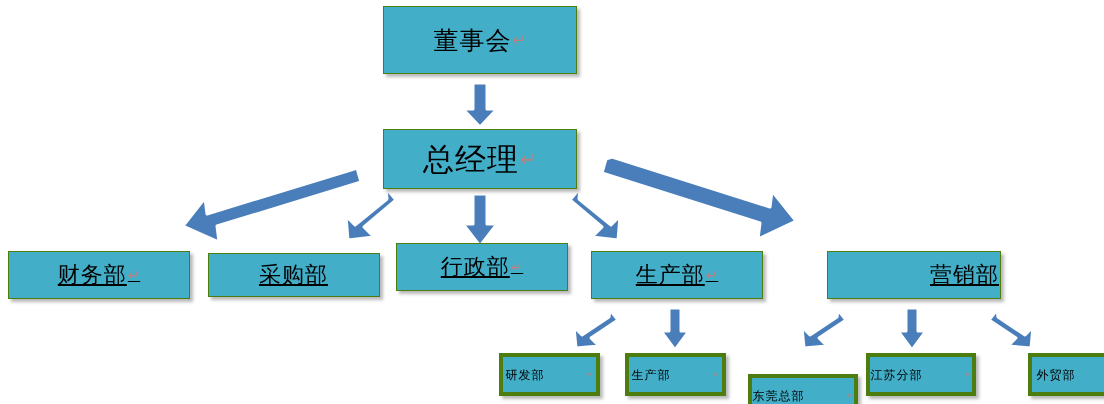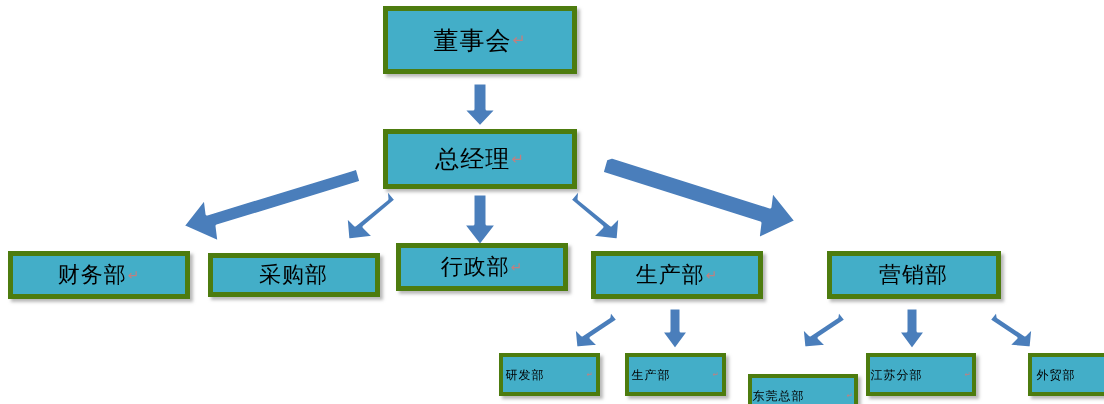--- a/index.html
+++ b/index.html
@@ -15,43 +15,43 @@
     width: 1104px;
     height: 404px;
     background: #ffffff;
     overflow: hidden;
   }
   
   .org-box {
     position: absolute;
     box-sizing: border-box;
     background: #43aec8;
-    border: 5px solid #4d7c0f;
+    border: 1px solid #4d7c0f;
     box-shadow: 3px 3px 3px rgba(130,130,130,0.55);
     display: flex;
     align-items: center;
     justify-content: center;
     color: #000000;
     white-space: nowrap;
     letter-spacing: 1px;
   }
   .org-box .box-label {
     display: inline-block;
     line-height: 1;
   }
   .pilcrow {
     color: #c08080;
     font-size: 0.62em;
     margin-left: 1px;
     vertical-align: 12%;
     font-family: "DejaVu Sans", "Liberation Sans", sans-serif;
   }
   .level-1 { font-size: 25px; }
-  .level-2 { font-size: 24px; }
-  .level-3 { font-size: 22px; }
+  .level-2 { font-size: 31px; }
+  .level-3 { font-size: 22px; text-decoration: underline; }
   .level-4 { font-size: 12px; border-width: 4px; gap: 41px; }
 
   
   .arrow {
     position: absolute;
     transform-origin: 50% 50%;
   }
   .arrow svg { display: block; overflow: visible; }
 </style>
 </head>
@@ -148,21 +148,21 @@
   <div class="org-box level-3" style="left:396px; top:243px; width:172px; height:48px;">
     <span class="box-label">行政部</span>
       <span class="pilcrow">↵</span>
   </div>
 
   <div class="org-box level-3" style="left:591px; top:251px; width:172px; height:48px;">
     <span class="box-label">生产部</span>
       <span class="pilcrow">↵</span>
   </div>
 
-  <div class="org-box level-3" style="left:827px; top:251px; width:174px; height:48px;">
+  <div class="org-box level-3" style="left:827px; top:251px; width:174px; height:48px;justify-content:flex-end;">
     <span class="box-label">营销部</span>
       <span class="pilcrow"></span>
   </div>
 
   <div class="org-box level-4" style="left:499px; top:353px; width:101px; height:43px;">
     <span class="box-label">研发部</span>
       <span class="pilcrow">↵</span>
   </div>
 
   <div class="org-box level-4" style="left:625px; top:353px; width:101px; height:43px;">

